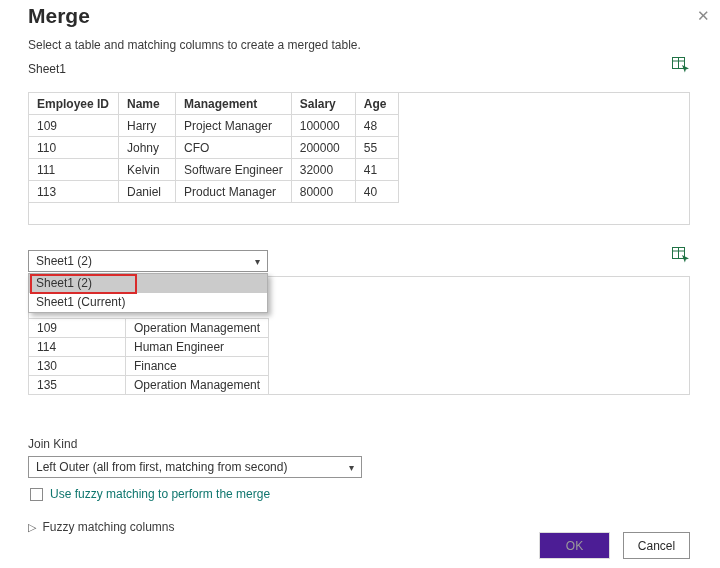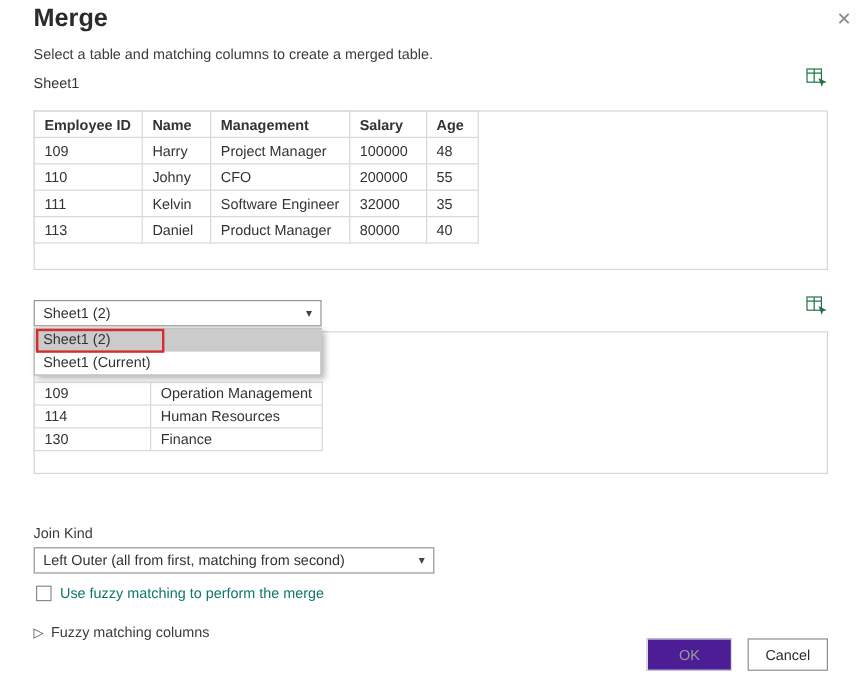--- a/index.html
+++ b/index.html
@@ -109,21 +109,21 @@
         <td>Johny</td>
         <td>CFO</td>
         <td class="num">200000</td>
         <td class="num">55</td>
       </tr>
       <tr>
         <td class="num">111</td>
         <td>Kelvin</td>
         <td>Software Engineer</td>
         <td class="num">32000</td>
-        <td class="num">35</td>
+        <td class="num">41</td>
       </tr>
       <tr>
         <td class="num">113</td>
         <td>Daniel</td>
         <td>Product Manager</td>
         <td class="num">80000</td>
         <td class="num">40</td>
       </tr>
     </tbody>
   </table>
@@ -144,25 +144,29 @@
 
 <div class="abs tbox t2">
   <table class="grid">
     <tbody>
       <tr>
         <td class="num dw1">109</td>
         <td class="dw2">Operation Management</td>
       </tr>
       <tr>
         <td class="num">114</td>
-        <td>Human Resources</td>
+        <td>Human Engineer</td>
       </tr>
       <tr>
         <td class="num">130</td>
         <td>Finance</td>
+      </tr>
+      <tr>
+        <td class="num">135</td>
+        <td>Operation Management</td>
       </tr>
     </tbody>
   </table>
 </div>
 
 <div class="abs droplist">
   <div class="dropitem selected">Sheet1 (2)</div>
   <div class="dropitem">Sheet1 (Current)</div>
   <div class="red-box"></div>
 </div>

